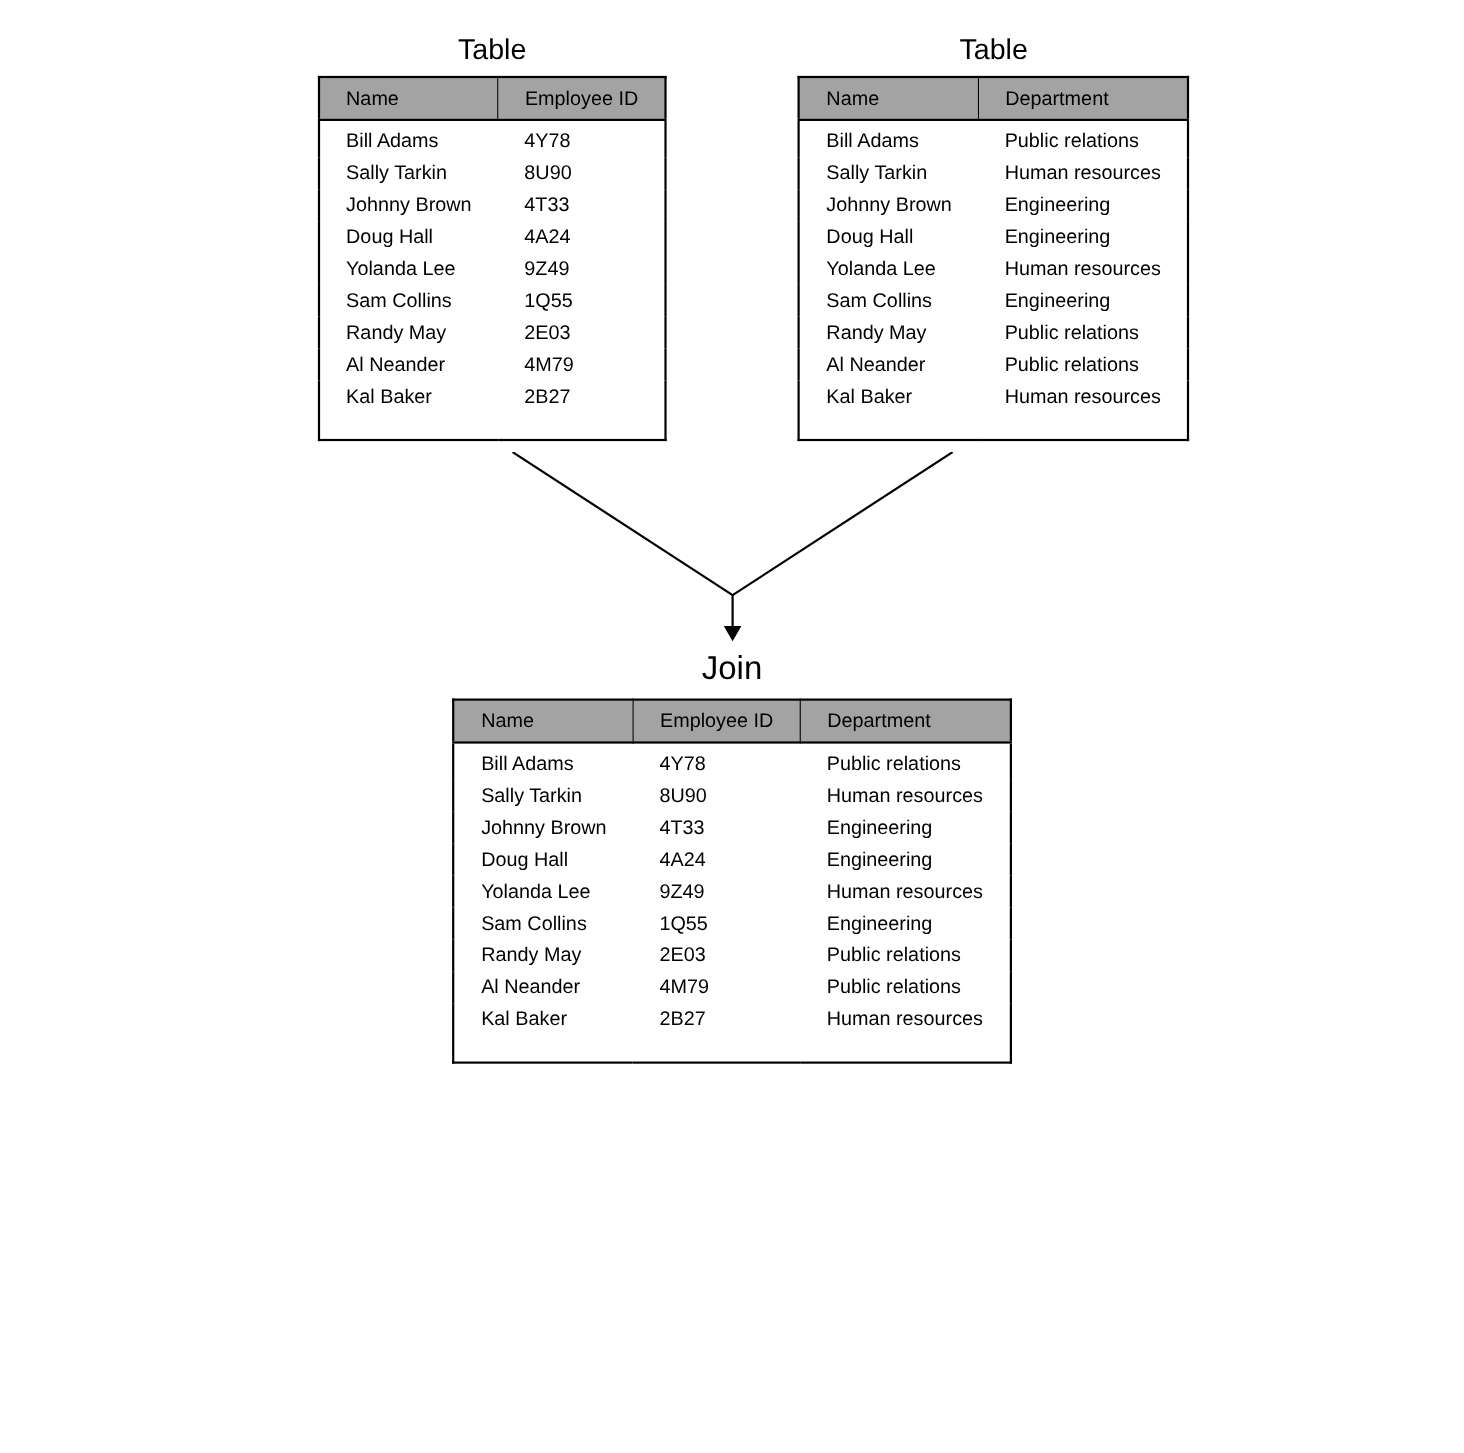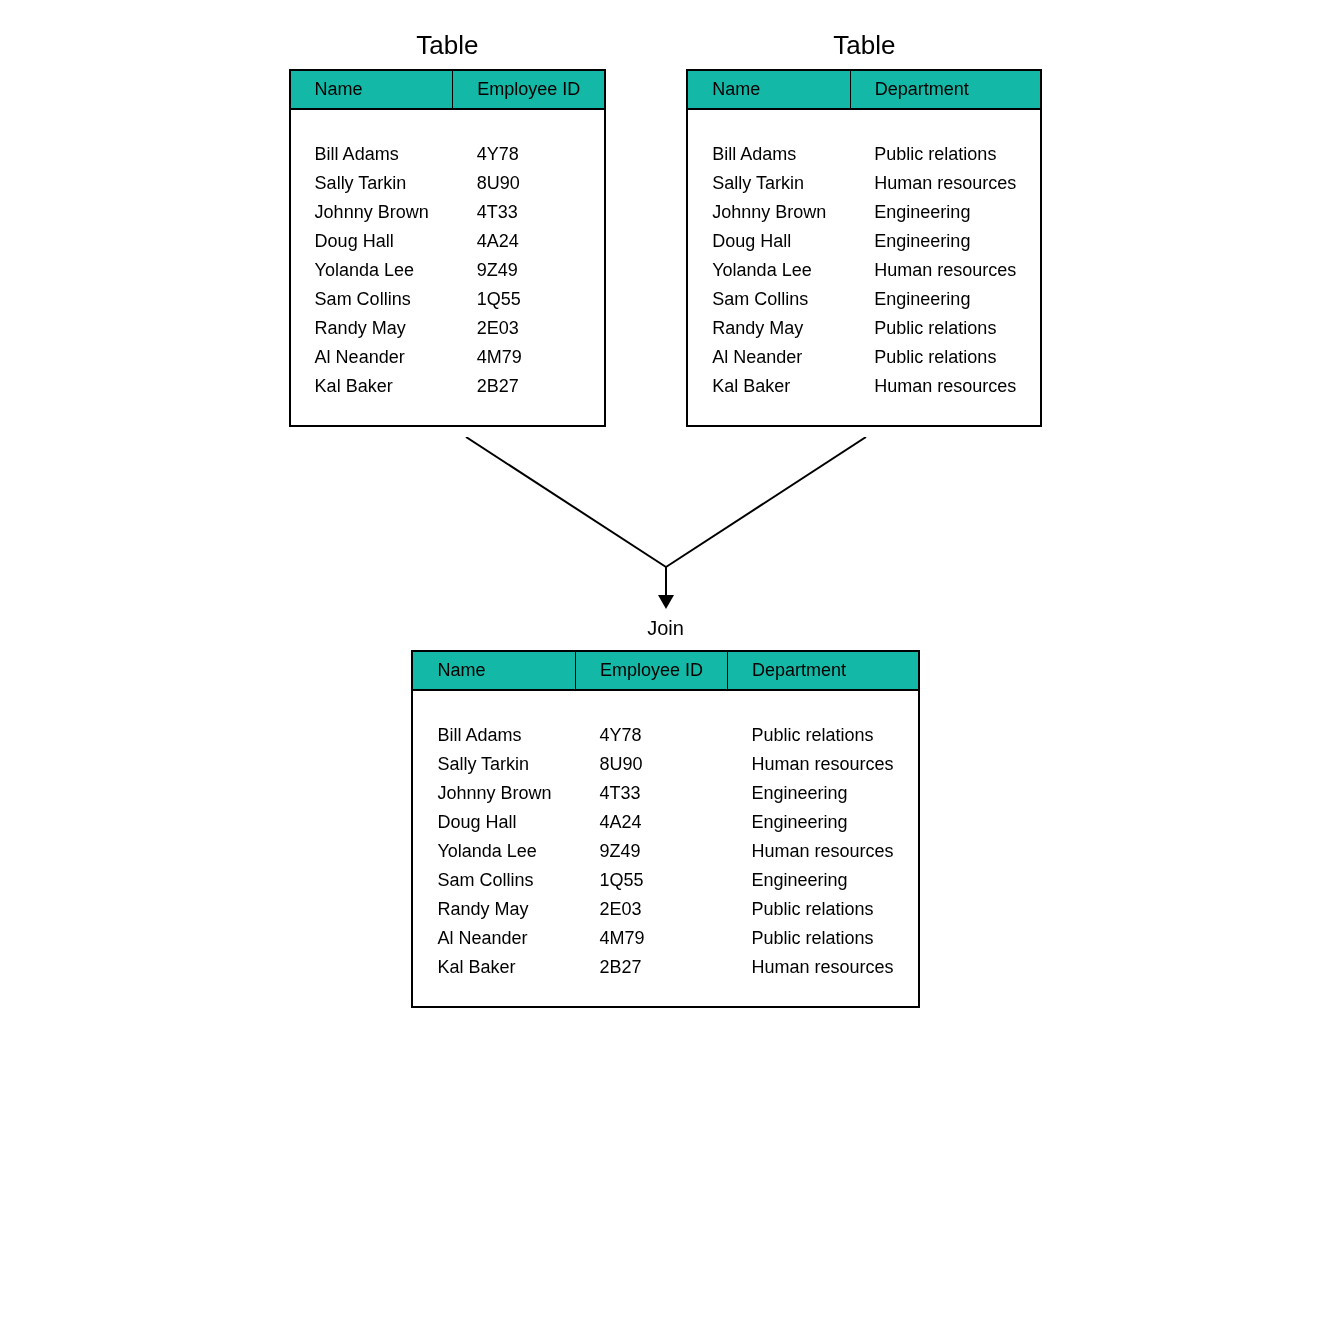--- a/index.html
+++ b/index.html
@@ -22,20 +22,21 @@
       justify-content: center;
       gap: 80px;
       width: 100%;
       margin-top: 10px;
     }
 
     .table-wrapper {
       display: flex;
       flex-direction: column;
       align-items: center;
+      margin-left: 39px;
     }
 
     .table-title {
       font-size: 26px;
       font-family: Arial, sans-serif;
       margin-bottom: 8px;
       font-weight: normal;
     }
 
     table {
@@ -47,29 +48,29 @@
       border: 1px solid #000;
       padding: 8px 24px;
       text-align: left;
       font-size: 18px;
       font-weight: normal;
       font-family: Arial, sans-serif;
     }
 
     th {
       font-weight: normal;
-      background: #14b8a6;
+      background: #a3a3a3;
     }
 
     thead tr {
       border-bottom: 2px solid #000;
     }
 
     tbody tr:first-child td {
-      padding-top: 34px;
+      padding-top: 8px;
     }
 
     tbody tr:last-child td {
       padding-bottom: 28px;
     }
 
     tbody td {
       border: none;
       padding-top: 4px;
       padding-bottom: 4px;
@@ -81,21 +82,21 @@
 
     .join-section {
       display: flex;
       flex-direction: column;
       align-items: center;
       width: 100%;
       margin-top: 0;
     }
 
     .join-label {
-      font-size: 20px;
+      font-size: 30px;
       font-family: Arial, sans-serif;
       font-weight: normal;
       margin-bottom: 10px;
     }
 
     .arrow-container {
       position: relative;
       width: 700px;
       height: 180px;
       margin-top: 10px;

